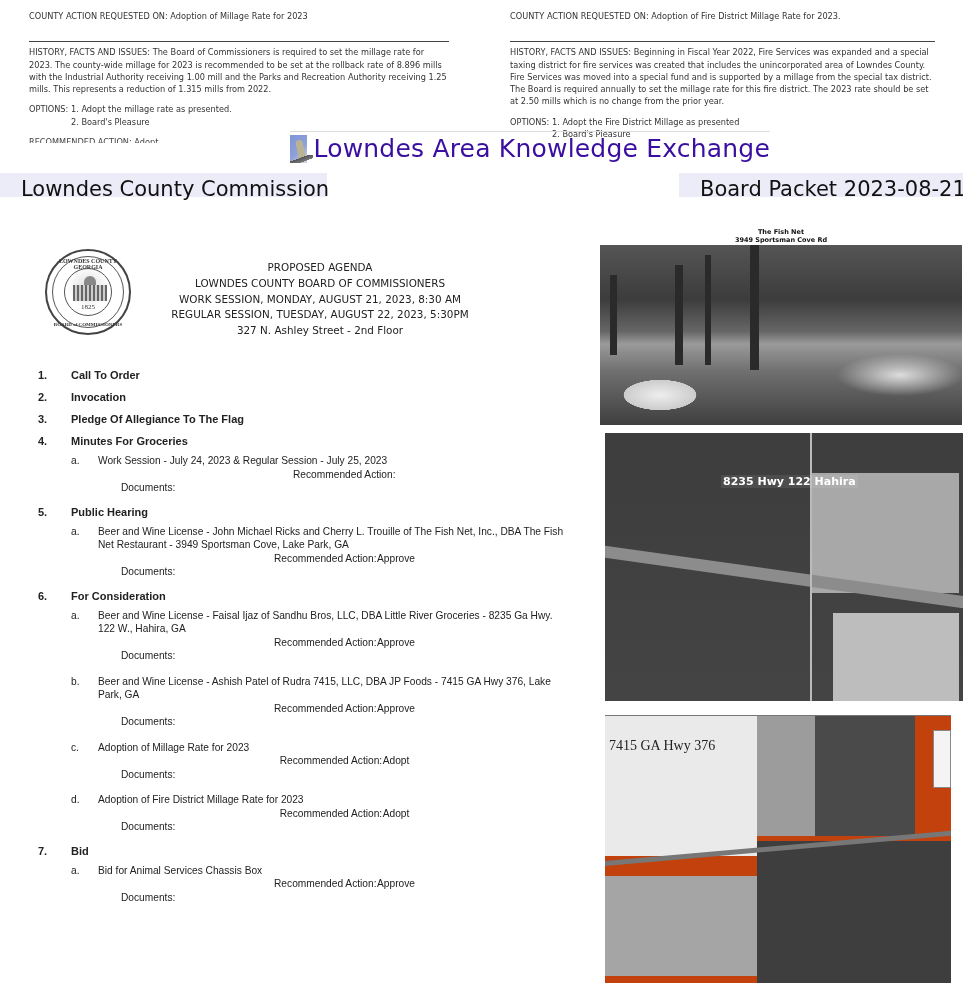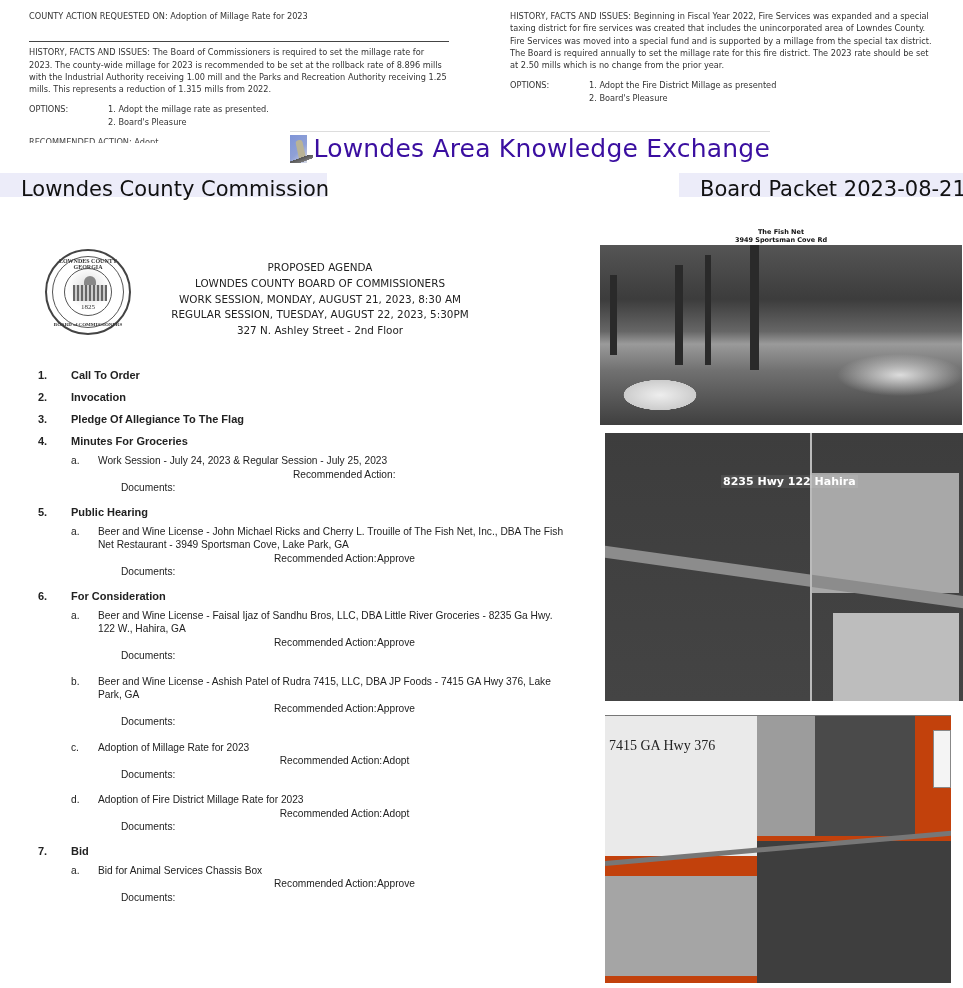--- a/index.html
+++ b/index.html
@@ -7,21 +7,21 @@
   body { position: relative; font-family: "Liberation Sans", sans-serif; color: #222; }
 
   
   .memo { position: absolute; top: 10px; font-family: "DejaVu Sans", sans-serif; font-size: 8.2px; line-height: 12.3px; color: #333; }
   .memo.left { left: 29px; width: 420px; }
   .memo.right { left: 510px; width: 425px; }
   .memo .action-line { border-bottom: 1px solid #444; padding-bottom: 19px; margin-bottom: 4px; }
   .memo .history { margin-bottom: 8px; }
   .memo .opts-row { display: flex; }
   .memo .opts-label { width: 42px; flex: none; }
-  .memo .opts-list div { padding-left: 0; margin-left: 37px; }
+  .memo .opts-list div { padding-left: 0; }
   .memo .cut { height: 7px; overflow: hidden; line-height: 12px; margin-top: 8px; color: #444; }
 
   
   .lake { position: absolute; top: 131px; left: 242px; width: 480px; height: 34px; border-top: 1px solid #ddd; display: flex; align-items: center; margin-left: 48px; }
   .lake-icon { width: 23px; height: 28px; background: linear-gradient(135deg, #7f95d8 0%, #8fa0d6 55%, #d8dbe6 100%); position: relative; margin-right: 6px; }
   .lake-icon::before { content: ""; position: absolute; left: 7px; top: 5px; width: 7px; height: 18px; background: #b9b396; border-radius: 3px 3px 1px 1px; transform: rotate(-12deg); }
   .lake-icon::after { content: ""; position: absolute; left: 0; bottom: 0; width: 23px; height: 8px; background: linear-gradient(160deg, transparent 40%, #555 41%, #777 70%, transparent 71%); }
   .lake-title { font-family: "DejaVu Sans", sans-serif; font-size: 25px; color: #3a0ea0; letter-spacing: 0.2px; white-space: nowrap; }
 
   
@@ -90,20 +90,21 @@
     <div class="opts-label">OPTIONS:</div>
     <div class="opts-list">
       <div>1.  Adopt the millage rate as presented.</div>
       <div>2.  Board's Pleasure</div>
     </div>
   </div>
   <div class="cut">RECOMMENDED ACTION: Adopt</div>
 </div>
 
 <div class="memo right">
+  <div class="action-line">COUNTY ACTION REQUESTED ON: Adoption of Fire District Millage Rate for 2023.</div>
   <div class="history">HISTORY, FACTS AND ISSUES: Beginning in Fiscal Year 2022, Fire Services was expanded and a special taxing district for fire services was created that includes the unincorporated area of Lowndes County.  Fire Services was moved into a special fund and is supported by a millage from the special tax district.  The Board is required annually to set the millage rate for this fire district.  The 2023 rate should be set at 2.50 mills which is no change from the prior year.</div>
   <div class="opts-row">
     <div class="opts-label">OPTIONS:</div>
     <div class="opts-list">
       <div>1.  Adopt the Fire District Millage as presented</div>
       <div>2.  Board's Pleasure</div>
     </div>
   </div>
 </div>
 

